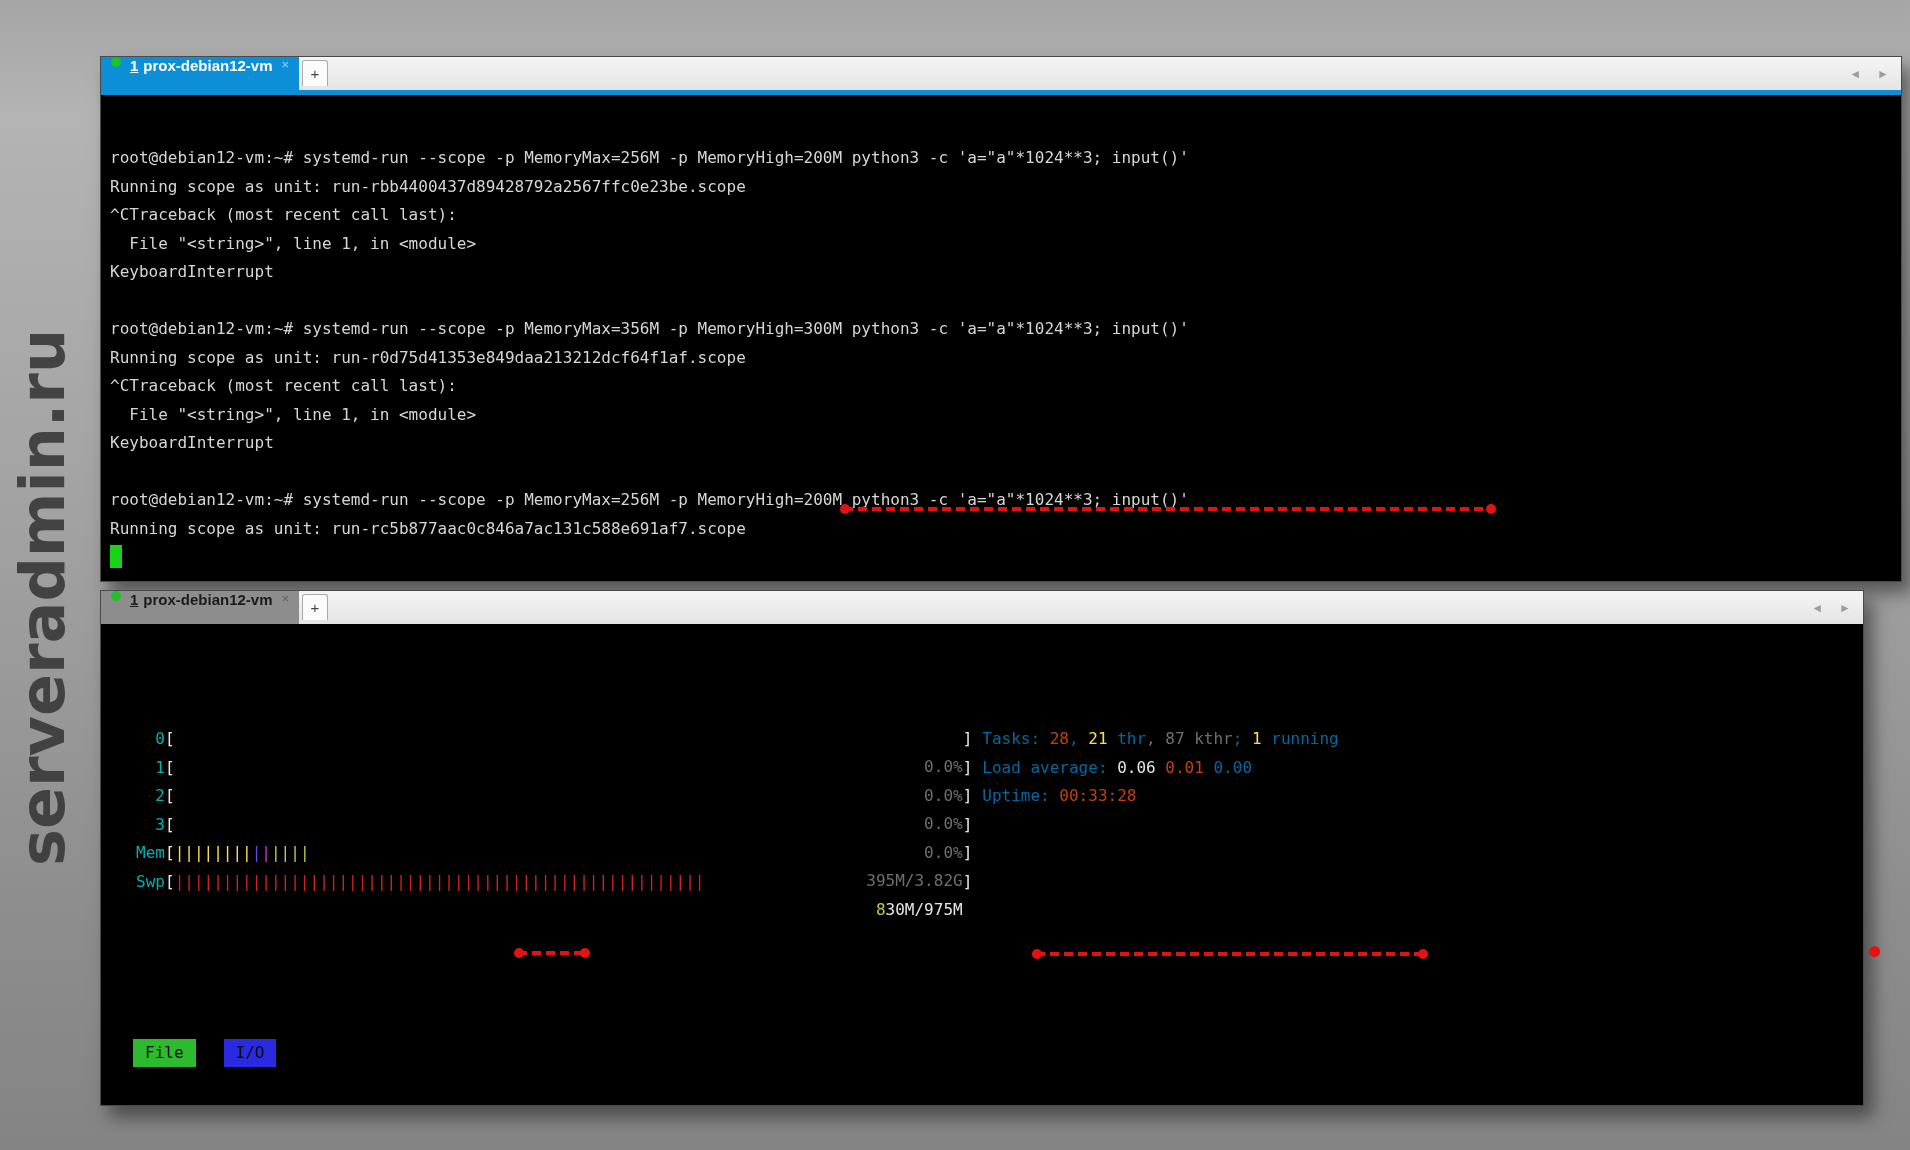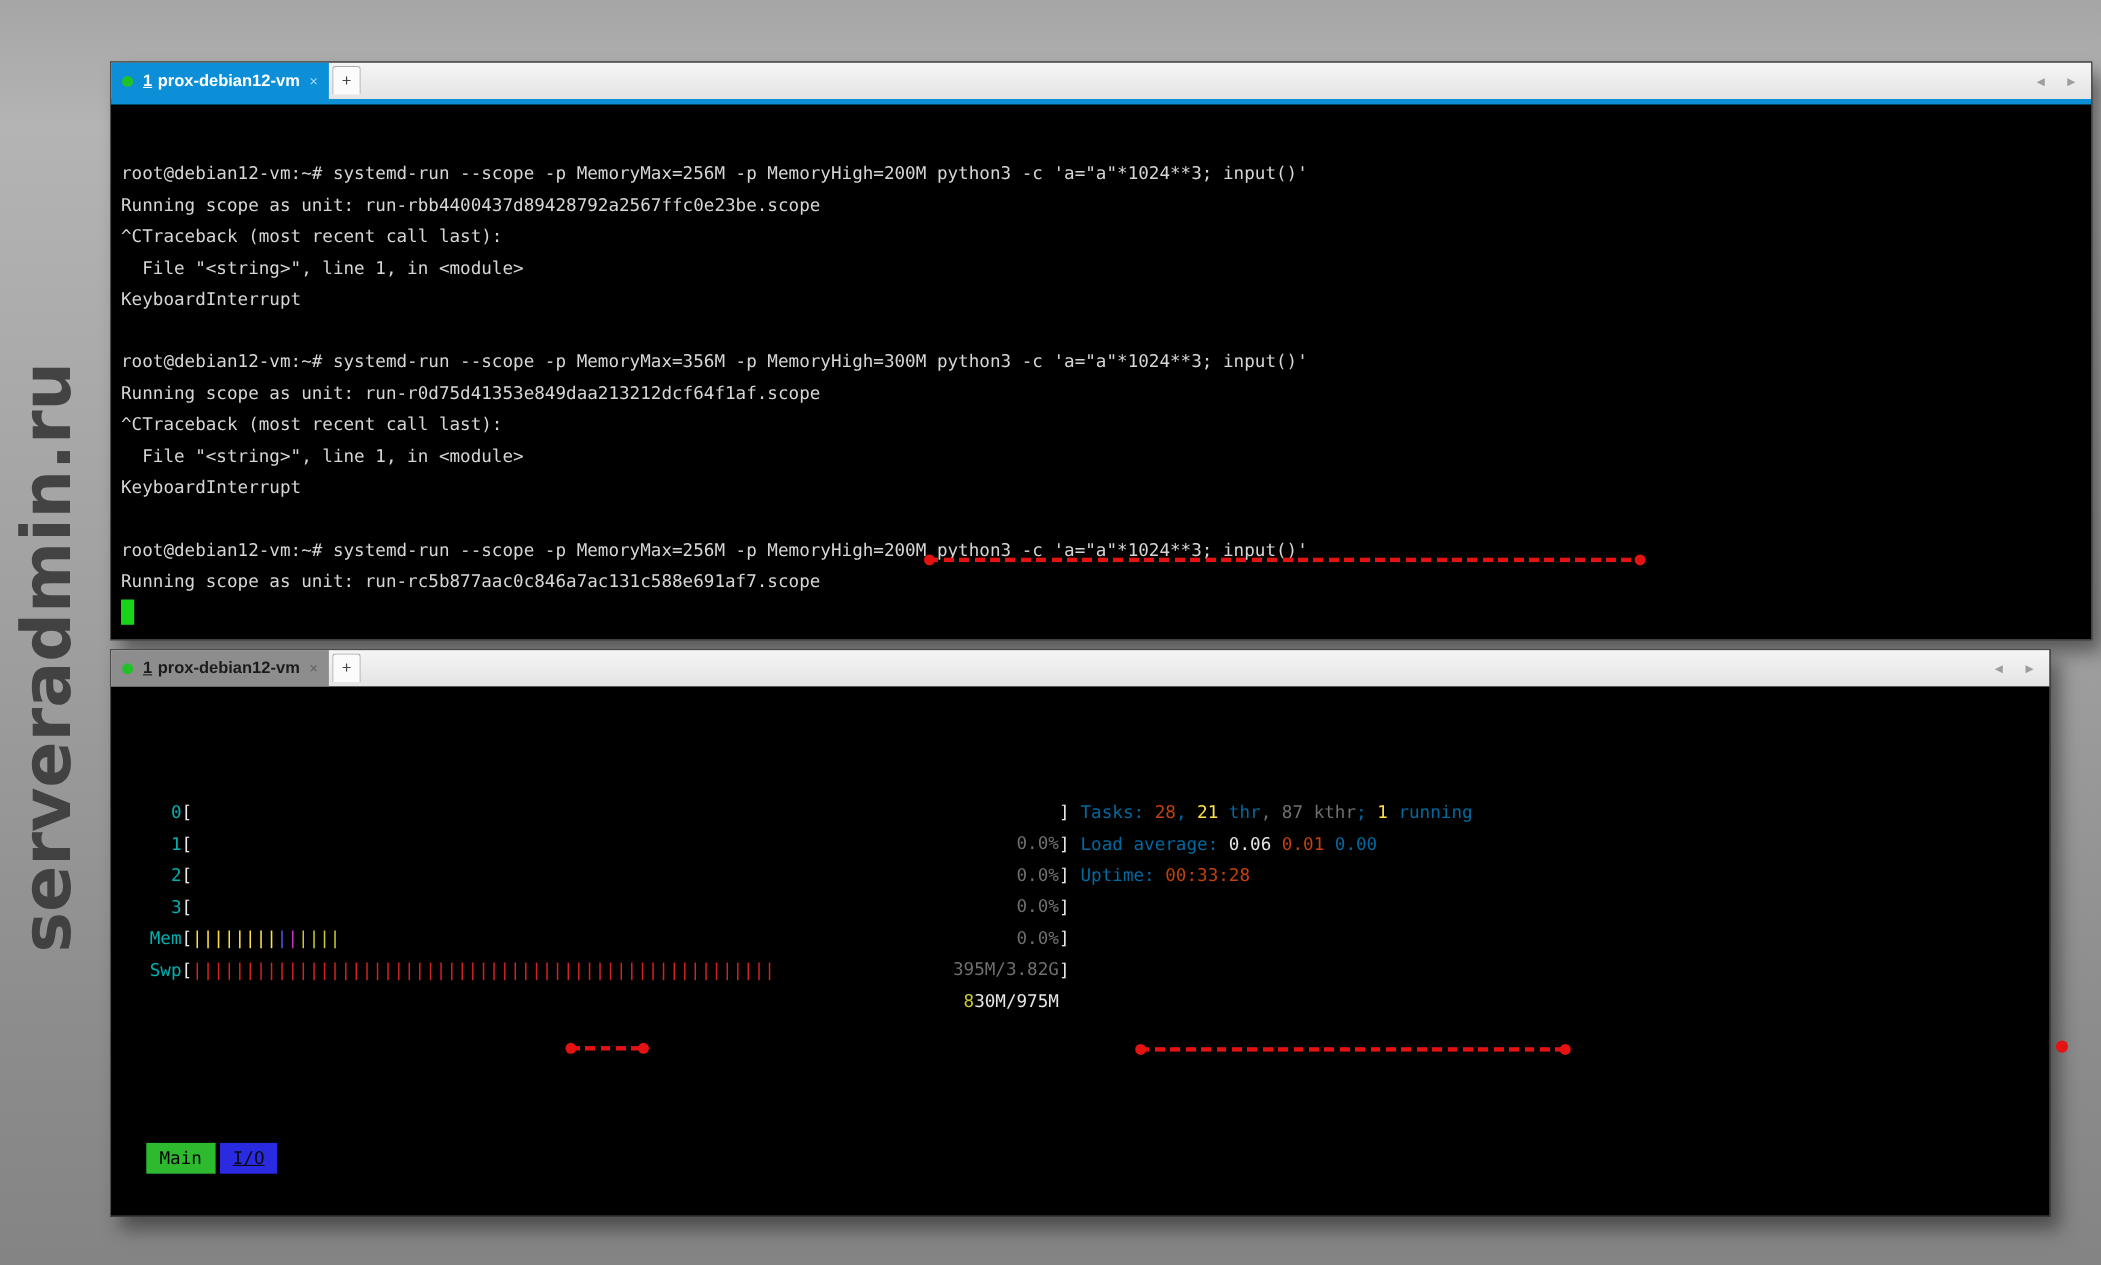--- a/index.html
+++ b/index.html
@@ -14,21 +14,21 @@
              letter-spacing:0px;opacity:.92;white-space:nowrap;}
 
   
   .win{position:absolute;background:#000;border:1px solid #4a4a4a;
        box-shadow:9px 11px 16px rgba(30,30,30,.55);}
   .win-top{left:100px;top:56px;width:1800px;height:524px;}
   .win-bottom{left:100px;top:590px;width:1762px;height:514px;}
 
   .tabbar{height:33px;background:linear-gradient(180deg,#f5f5f5,#e4e4e4);display:flex;align-items:stretch;position:relative;}
   .bluebar{height:5px;background:#0d8fd8;}
-  .tab{display:flex;align-items:center;padding:0 10px 0 10px;width:178px;cursor:default;}
+  .tab{display:flex;align-items:flex-start;padding:0 10px 0 10px;width:178px;cursor:default;}
   .tab.active{background:#0d8fd8;}
   .tab.inactive{background:#8d8d8d;}
   .tab .dot{width:10px;height:10px;border-radius:50%;background:#22c127;margin-right:9px;flex:none;}
   .tab .ttl{font-size:15px;font-weight:700;white-space:nowrap;}
   .tab.active .ttl{color:#fff;}
   .tab.inactive .ttl{color:#1b1b1b;}
   .tab .ttl u{margin-right:5px;}
   .tab .x{margin-left:auto;font-size:13px;}
   .tab.active .x{color:#9fdcf8;}
   .tab.inactive .x{color:#5e5e5e;}
@@ -54,21 +54,21 @@
   .mbrk{color:#ebebeb;flex:none;}
   .mbox{position:relative;width:788px;flex:none;}
   .mbars{position:absolute;left:0;top:0;letter-spacing:0;}
   .mval{position:absolute;right:0;top:0;margin-top:28px;}
   .mside{margin-left:10px;}
 
   
   .vtabs{height:28.5px;display:flex;}
   .vtab{padding:0 12px;flex:none;color:#000;}
   .vtab.green{background:#2eba2e;margin-left:29px;}
-  .vtab.blue{background:#2a2ae0;margin-left:4px;color:#0a0a0a;text-decoration:underline;}
+  .vtab.blue{background:#2a2ae0;margin-left:28px;color:#0a0a0a;}
 
   
   .ann{position:absolute;height:4px;
        background:repeating-linear-gradient(90deg,#e51212 0 9px,transparent 9px 14px);}
   .ann .d1,.ann .d2{content:"";position:absolute;width:10px;height:10px;border-radius:50%;background:#e51212;top:-3px;}
   .ann .d1{left:-4px;} .ann .d2{right:-4px;}
   .ann-a1{left:844px;top:507px;width:648px;}
   .ann-a2{left:518px;top:951px;width:68px;}
   .ann-a3{left:1036px;top:952px;width:388px;}
   .anndot{position:absolute;width:11px;height:11px;border-radius:50%;background:#e51212;left:1869px;top:946px;}
@@ -106,21 +106,21 @@
       </div>
       <div class="newtab">+</div>
       <div class="navarrows">
         <span>◄</span>
         <span>►</span>
       </div>
     </div>
     <div class="term term-bot" id="term-bot">
       <div id="htop-meters"><div class="mrow"><span class="mlabel">0</span><span class="mbrk">[</span><span class="mbox"><span class="mbars"></span><span class="mval"><span class="dim">0.0%</span></span></span><span class="mbrk">]</span><span class="mside"><span class="cyan">Tasks: </span><span class="bcyan">28</span><span class="cyan">, </span><span class="green">21</span><span class="cyan"> thr</span><span class="dim">, </span><span class="dim">87 kthr</span><span class="cyan">; </span><span class="green">1</span><span class="cyan"> running</span></span></div><div class="mrow"><span class="mlabel">1</span><span class="mbrk">[</span><span class="mbox"><span class="mbars"></span><span class="mval"><span class="dim">0.0%</span></span></span><span class="mbrk">]</span><span class="mside"><span class="cyan">Load average: </span><span class="white">0.06 </span><span class="bcyan">0.01 </span><span class="cyan">0.00</span></span></div><div class="mrow"><span class="mlabel">2</span><span class="mbrk">[</span><span class="mbox"><span class="mbars"></span><span class="mval"><span class="dim">0.0%</span></span></span><span class="mbrk">]</span><span class="mside"><span class="cyan">Uptime: </span><span class="bcyan">00:33:28</span></span></div><div class="mrow"><span class="mlabel">3</span><span class="mbrk">[</span><span class="mbox"><span class="mbars"></span><span class="mval"><span class="dim">0.0%</span></span></span><span class="mbrk">]</span></div><div class="mrow"><span class="mlabel">Mem</span><span class="mbrk">[</span><span class="mbox"><span class="mbars"><span class="green">||||||||</span><span class="blue">|</span><span class="magenta">|</span><span class="yellow">||||</span></span><span class="mval"><span class="dim">395M/3.82G</span></span></span><span class="mbrk">]</span></div><div class="mrow"><span class="mlabel">Swp</span><span class="mbrk">[</span><span class="mbox"><span class="mbars"><span class="red">|||||||||||||||||||||||||||||||||||||||||||||||||||||||</span></span><span class="mval"><span class="yellow">8</span><span class="white">30M/975M</span></span></span><span class="mbrk">]</span></div></div>
       <div class="tline"></div>
-      <div class="vtabs" id="htop-vtabs"><div class="vtab green">Main</div><div class="vtab blue">I/O</div></div>
+      <div class="vtabs" id="htop-vtabs"><div class="vtab green">File</div><div class="vtab blue">I/O</div></div>
       
       
     </div>
   </div>
 
   <div class="ann ann-a1">
       <span class="d1"></span>
       <span class="d2"></span>
     </div>
   <div class="ann ann-a2">

